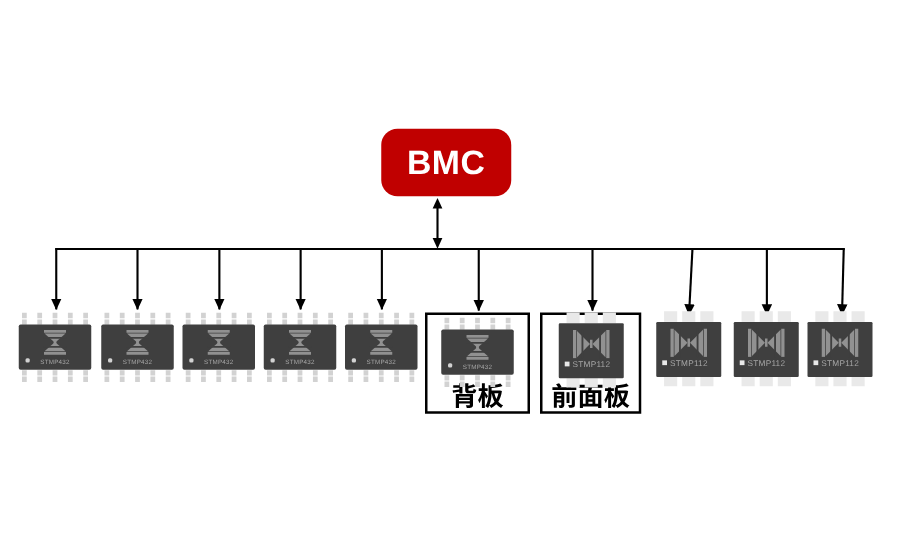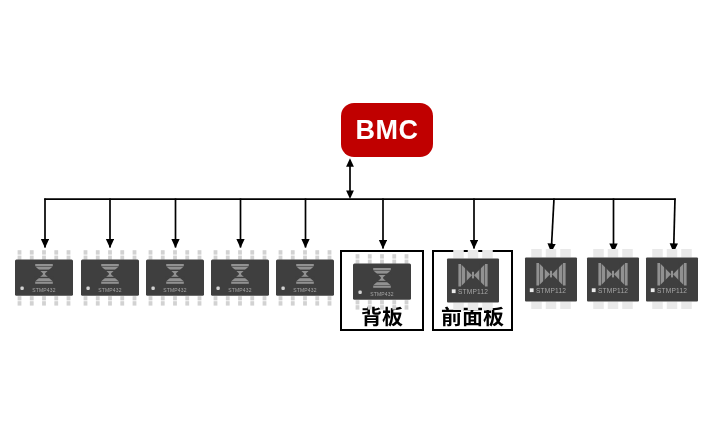--- a/index.html
+++ b/index.html
@@ -7,26 +7,25 @@
     position: relative;
     width: 720px;
     height: 440px;
     background: #ffffff;
     overflow: hidden;
     font-family: "Liberation Sans", "DejaVu Sans", sans-serif;
   }
   .abs { position: absolute; }
   .bmc-node {
     left: 305px; top: 103px;
-    width: 92px; height: 54px;
+    width: 104px; height: 54px;
     background: var(--bmc_red, #C00000);
     border-radius: 13px;
     display: flex; align-items: center; justify-content: center;
     box-sizing: border-box;
-    margin-left: 36px;
   }
   .bmc-node .bmc-label {
     color: var(--bmc_text, #ffffff);
     font-weight: bold;
     font-size: 27px;
     letter-spacing: 0.5px;
     line-height: 1;
   }
   svg.connectors { left: 0; top: 0; width: 720px; height: 440px; }
   .group-box {

